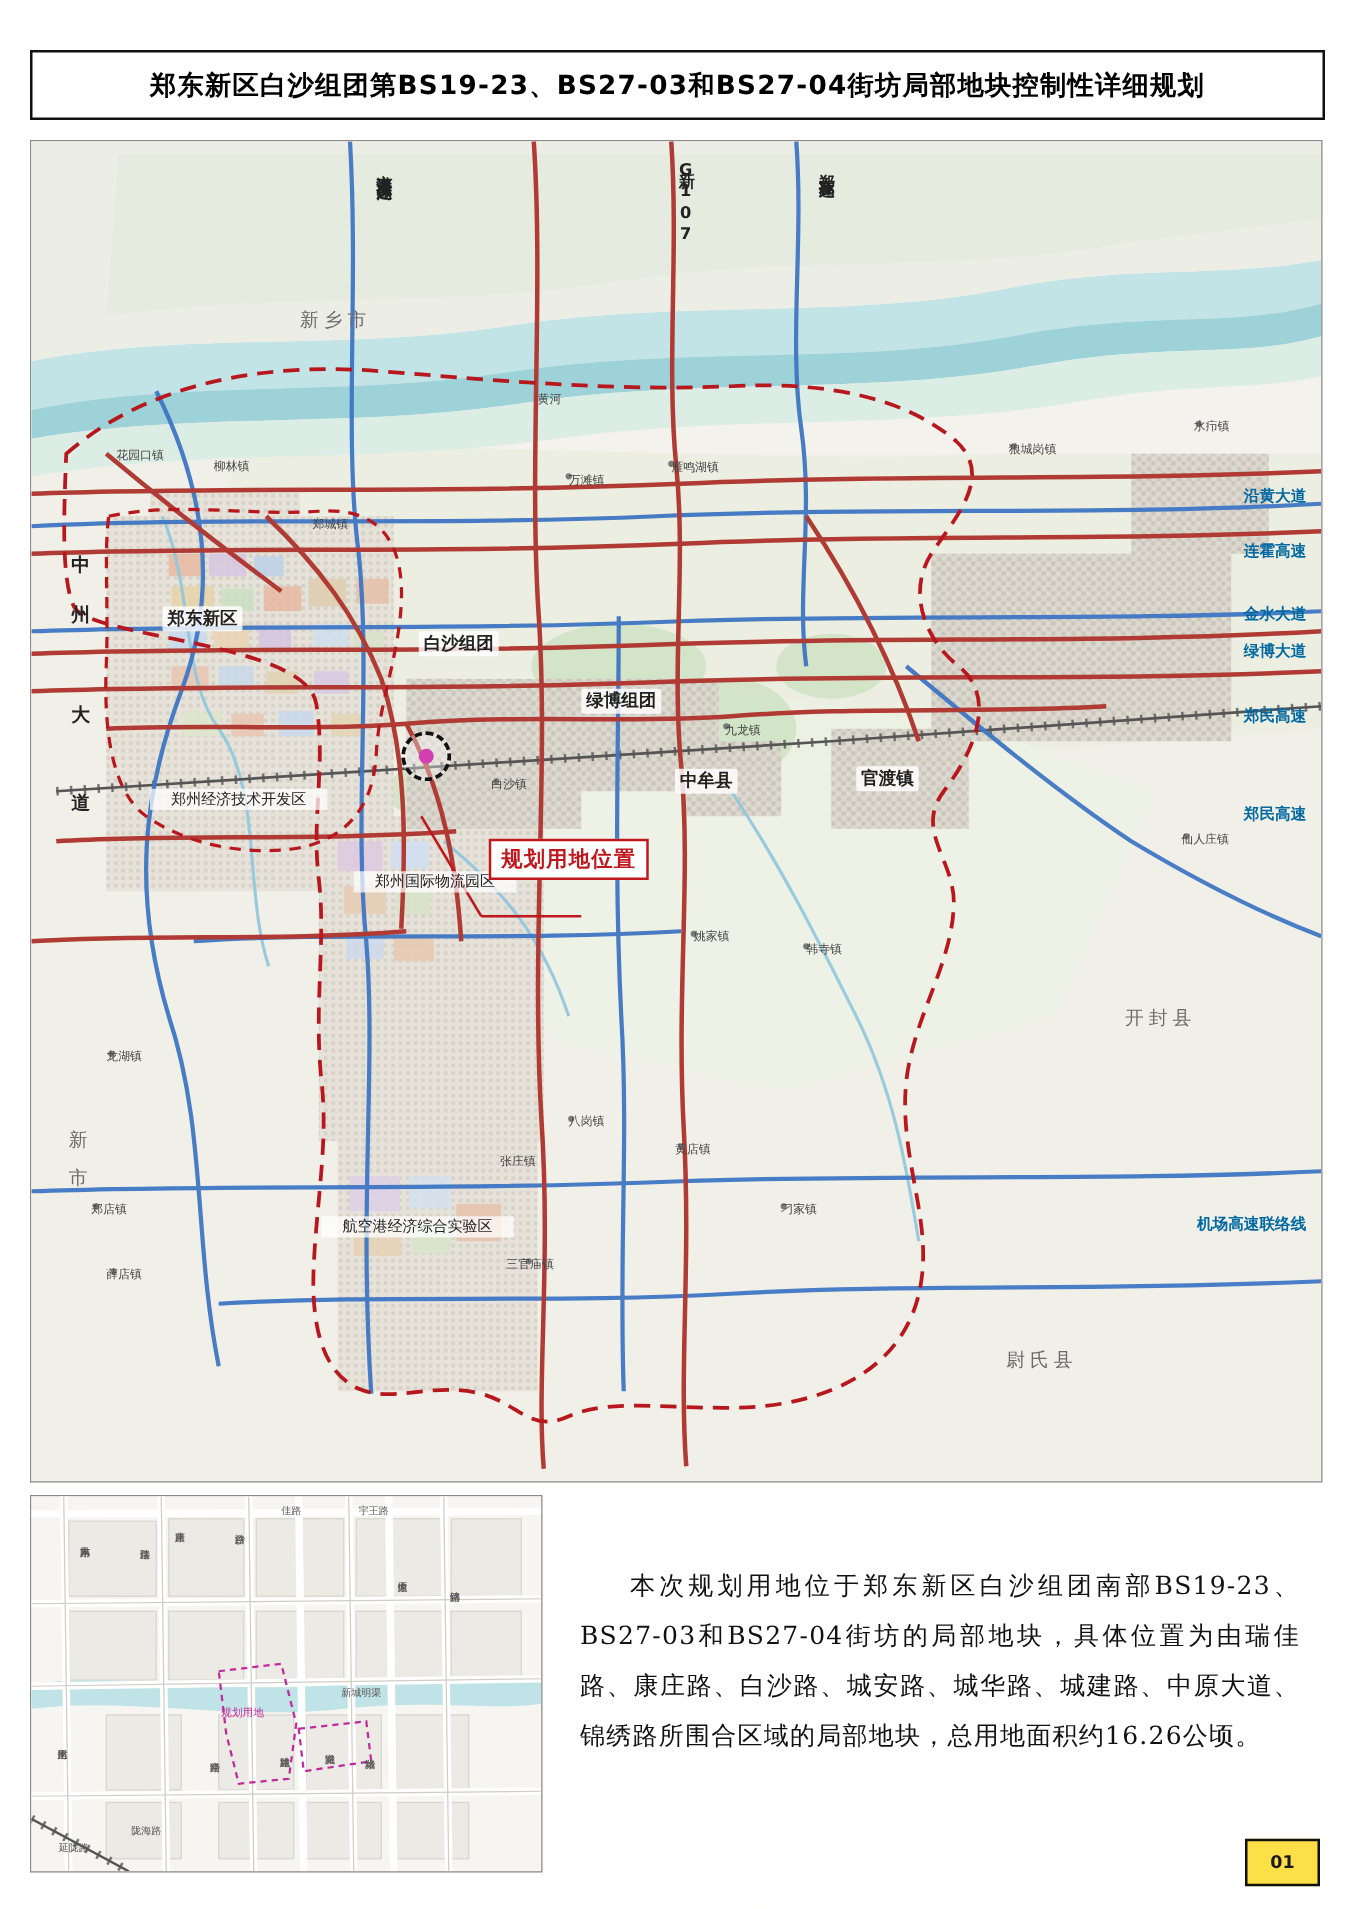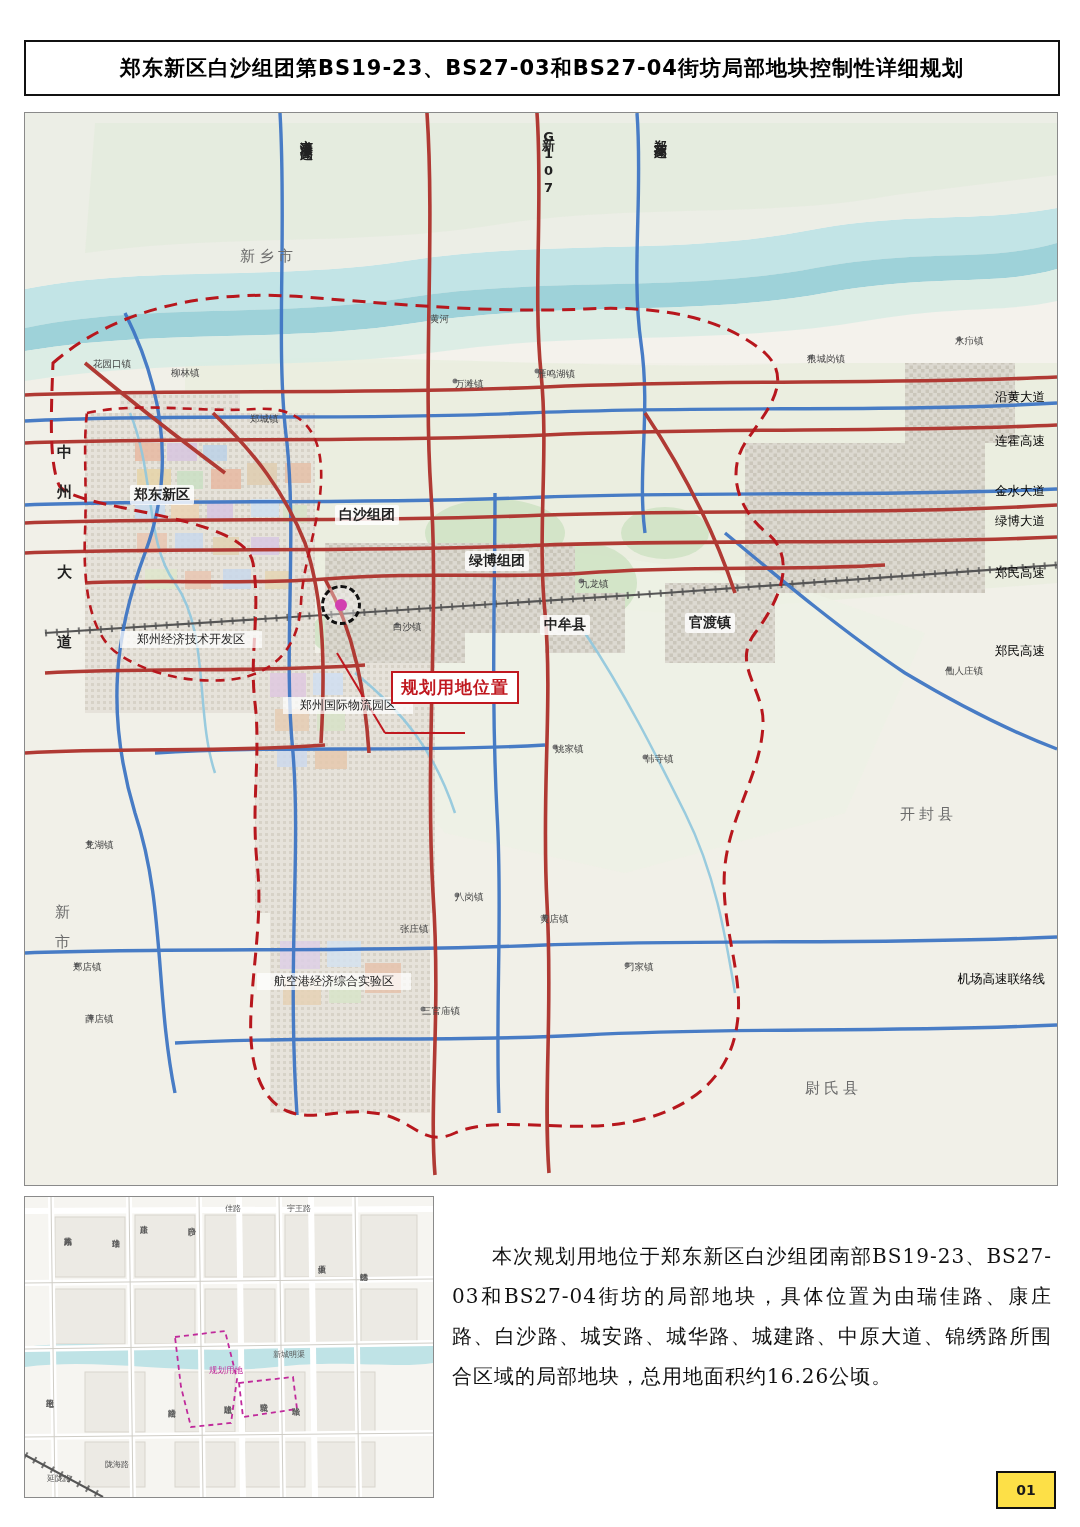--- a/index.html
+++ b/index.html
@@ -35,21 +35,21 @@
   }
 
   
   .plabel{
     position:absolute;font-size:11px;color:#222;white-space:nowrap;z-index:30;
     font-family:"DejaVu Sans","Liberation Sans",sans-serif;
   }
   .plabel.big{font-size:14px;font-weight:bold;background:rgba(255,255,255,.82);padding:1px 4px;border-radius:2px;}
   .plabel.mid{font-size:12px;background:rgba(255,255,255,.72);padding:0 17px;}
   .plabel.sm{font-size:9.5px;color:#444;}
-  .plabel.road{font-size:12.5px;font-weight:normal;color:#000000;}
+  .plabel.road{font-size:12.5px;font-weight:bold;color:#0369a1;}
   .plabel.vert{writing-mode:vertical-rl;text-orientation:upright;letter-spacing:2px;font-weight:bold;font-size:13px;}
   .plabel.grey{color:#6b6b6b;font-size:15px;letter-spacing:4px;}
 
   .callout{
     position:absolute;z-index:45;border:2px solid #c0181f;background:#fff;
     color:#c0181f;font-weight:bold;font-size:17px;padding:3px 8px;letter-spacing:1px;
     font-family:"DejaVu Sans","Liberation Sans",sans-serif;
   }
   .site-marker{
     position:absolute;z-index:44;width:34px;height:34px;border-radius:50%;
@@ -69,21 +69,21 @@
   .ilabel{position:absolute;font-size:8px;color:#555;white-space:nowrap;font-family:"DejaVu Sans","Liberation Sans",sans-serif;}
   .ilabel.v{writing-mode:vertical-rl;text-orientation:upright;}
   .ilabel.pink{color:#c02a9b;font-size:8.5px;}
 
   .desc{
     position:absolute;left:452px;top:1236px;width:600px;
     font-family:"DejaVu Serif","Liberation Serif",serif;
     font-size:20px;line-height:40px;color:#111;text-align:justify;
     letter-spacing:1px;
   }
-  .desc p{margin:0;text-indent:2em;}
+  .desc p{margin:12px;text-indent:2em;}
 
   .page-no{
     position:absolute;right:24px;bottom:18px;width:56px;height:34px;
     border:2px solid #111;background:#fde047;display:flex;align-items:center;justify-content:center;
     font-weight:bold;font-size:14px;font-family:"DejaVu Sans","Liberation Sans",sans-serif;
   }
 </style>
 </head>
 <body>
 
@@ -286,21 +286,21 @@
   <div class="plabel sm" style="left:130px;top:254px;padding-left:16px;">柳林镇</div>
   <div class="plabel sm" style="left:225px;top:300px;">郑城镇</div>
   <div class="plabel sm" style="left:555px;top:465px;">九龙镇</div>
   <div class="plabel sm" style="left:368px;top:508px;">白沙镇</div>
   <div class="plabel sm" style="left:530px;top:630px;">姚家镇</div>
   <div class="plabel sm" style="left:620px;top:640px;">韩寺镇</div>
   <div class="plabel sm" style="left:430px;top:778px;">八岗镇</div>
   <div class="plabel sm" style="left:375px;top:810px;">张庄镇</div>
   <div class="plabel sm" style="left:515px;top:800px;">黄店镇</div>
   <div class="plabel sm" style="left:600px;top:848px;">刁家镇</div>
-  <div class="plabel sm" style="left:397px;top:892px;">三官庙镇</div>
+  <div class="plabel sm" style="left:380px;top:892px;">三官庙镇</div>
   <div class="plabel sm" style="left:60px;top:900px;">薛店镇</div>
   <div class="plabel sm" style="left:60px;top:726px;">龙湖镇</div>
   <div class="plabel sm" style="left:48px;top:848px;">郑店镇</div>
   <div class="plabel sm" style="left:920px;top:552px;">仙人庄镇</div>
   <div class="plabel grey" style="left:875px;top:692px;">开封县</div>
   <div class="plabel grey" style="left:780px;top:966px;">尉氏县</div>
   <div class="plabel grey" style="left:215px;top:134px;">新乡市</div>
   <div class="plabel sm" style="left:405px;top:200px;">黄河</div>
 
   <div class="site-marker" style="left:296px;top:472px;"></div>
@@ -378,21 +378,21 @@
   <div class="ilabel v" style="left:332px;top:70px;">锦绣路</div>
   <div class="ilabel v" style="left:290px;top:62px;">中原大道</div>
   <div class="ilabel" style="left:248px;top:140px;margin-top:12px;">新城明渠</div>
   <div class="ilabel v" style="left:232px;top:200px;">城安路</div>
   <div class="ilabel v" style="left:264px;top:204px;">城华路</div>
   <div class="ilabel v" style="left:196px;top:202px;">城建路</div>
   <div class="ilabel v" style="left:18px;top:196px;">七里河路</div>
   <div class="ilabel v" style="left:140px;top:206px;">经南路</div>
   <div class="ilabel" style="left:80px;top:262px;">陇海路</div>
   <div class="ilabel" style="left:22px;top:276px;">延陇路</div>
-  <div class="ilabel pink" style="left:152px;top:168px;margin-left:32px;">规划用地</div>
+  <div class="ilabel pink" style="left:152px;top:168px;">规划用地</div>
 </div>
 
 <div class="desc">
   <p>本次规划用地位于郑东新区白沙组团南部BS19-23、BS27-03和BS27-04街坊的局部地块，具体位置为由瑞佳路、康庄路、白沙路、城安路、城华路、城建路、中原大道、锦绣路所围合区域的局部地块，总用地面积约16.26公顷。</p>
 </div>
 
 <div class="page-no">
   <span>01</span>
 </div>
 

